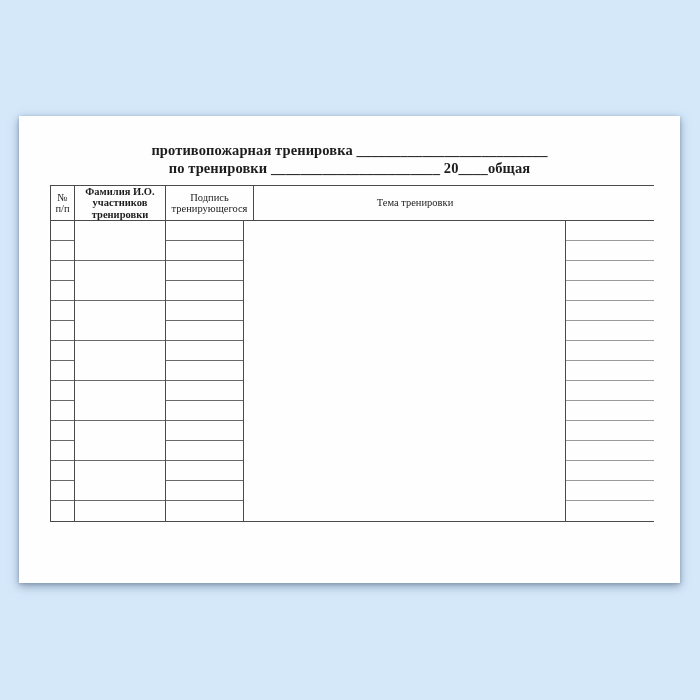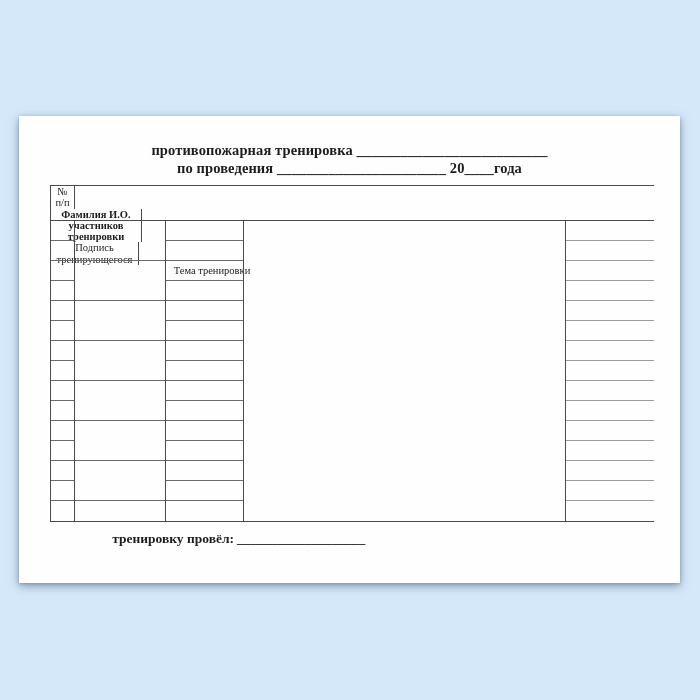--- a/index.html
+++ b/index.html
@@ -31,21 +31,20 @@
     border-left:1px solid #4a4a4a;
     border-top:1px solid #4a4a4a;
     border-bottom:1px solid #4a4a4a;
     box-sizing:border-box;
   }
   .thead{
     display:flex;
     height:35px;
     border-bottom:1px solid #4a4a4a;
     box-sizing:border-box;
-    flex-direction:column;
   }
   .hcell{
     box-sizing:border-box;
     border-right:1px solid #4a4a4a;
     display:flex;align-items:center;justify-content:center;
     text-align:center;
     font-size:10.5px;line-height:11.3px;
     padding:0 2px;
   }
   .hcell:last-child{border-right:none;}
@@ -83,21 +82,21 @@
   }
   .fblank{margin-left:3px;}
 </style>
 </head>
 <body>
 
 <div class="page">
 
   <div class="title-block">
     <div class="title-line"><span>противопожарная тренировка</span> <span>__________________________</span></div>
-    <div class="title-line"><span>по проведения</span> <span>_______________________</span> <span>20</span><span>____</span><span>года</span></div>
+    <div class="title-line"><span>по тренировки</span> <span>_______________________</span> <span>20</span><span>____</span><span>общая</span></div>
   </div>
 
   <div class="ftable">
     <div class="thead">
       <div class="hcell c0">№ п/п</div>
       <div class="hcell c1">Фамилия И.О. участников тренировки</div>
       <div class="hcell c4">Подпись тренирующегося</div>
       <div class="hcell c3">Тема тренировки</div>
     </div>
     <div class="tbody">
@@ -160,16 +159,15 @@
           <div class="cell" style="height: 20px;"></div>
           <div class="cell" style="height: 20px;"></div>
           <div class="cell" style="height: 20px;"></div>
           <div class="cell" style="height: 20px;"></div>
           <div class="cell" style="height: 20px;"></div>
         </div>
     </div>
   </div>
 
   <div class="footer-block">
-    <div><span class="flabel">тренировку провёл:</span><span class="fblank">___________________</span></div>
   </div>
 
 </div>
 
 </body></html>

